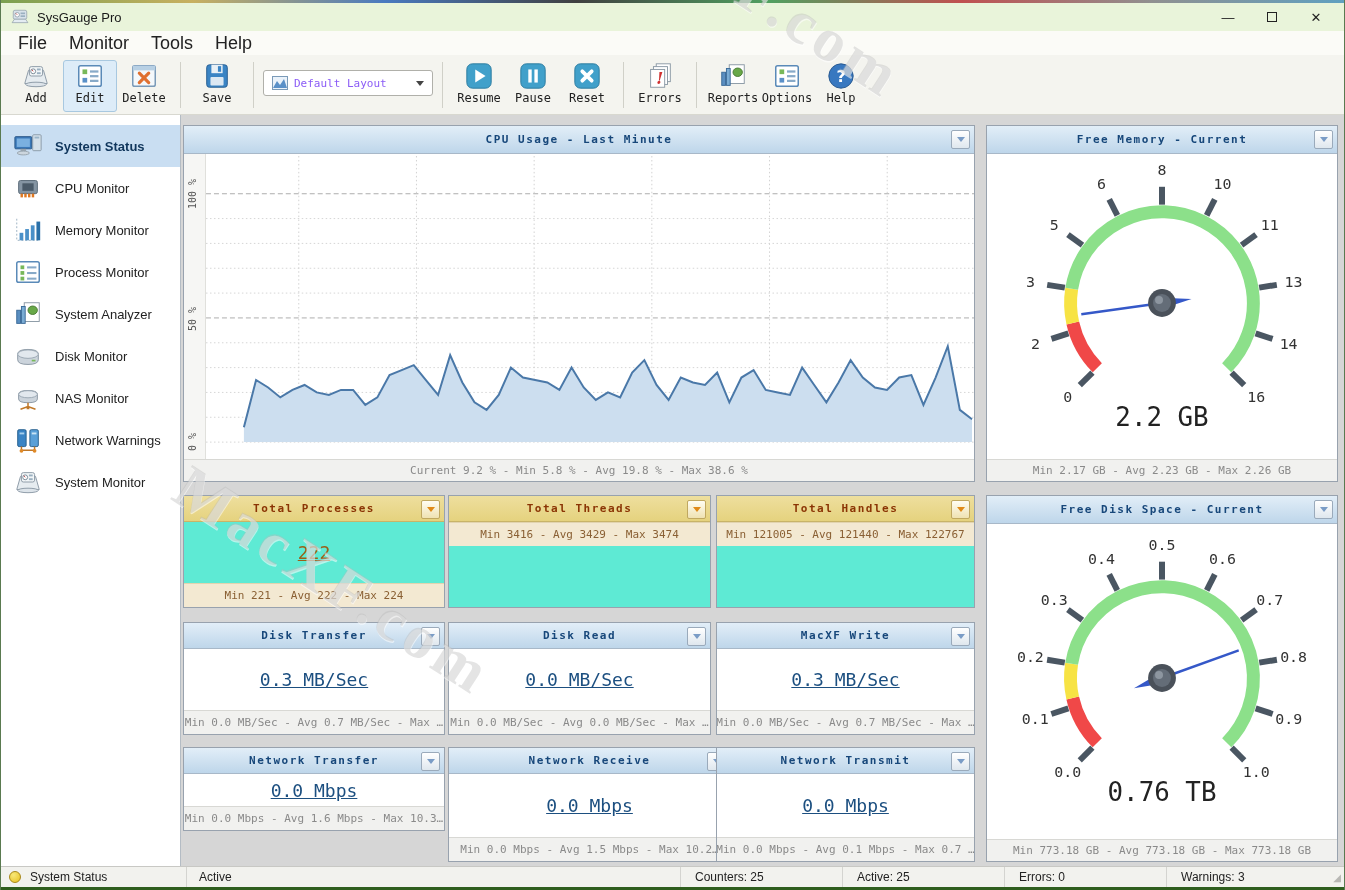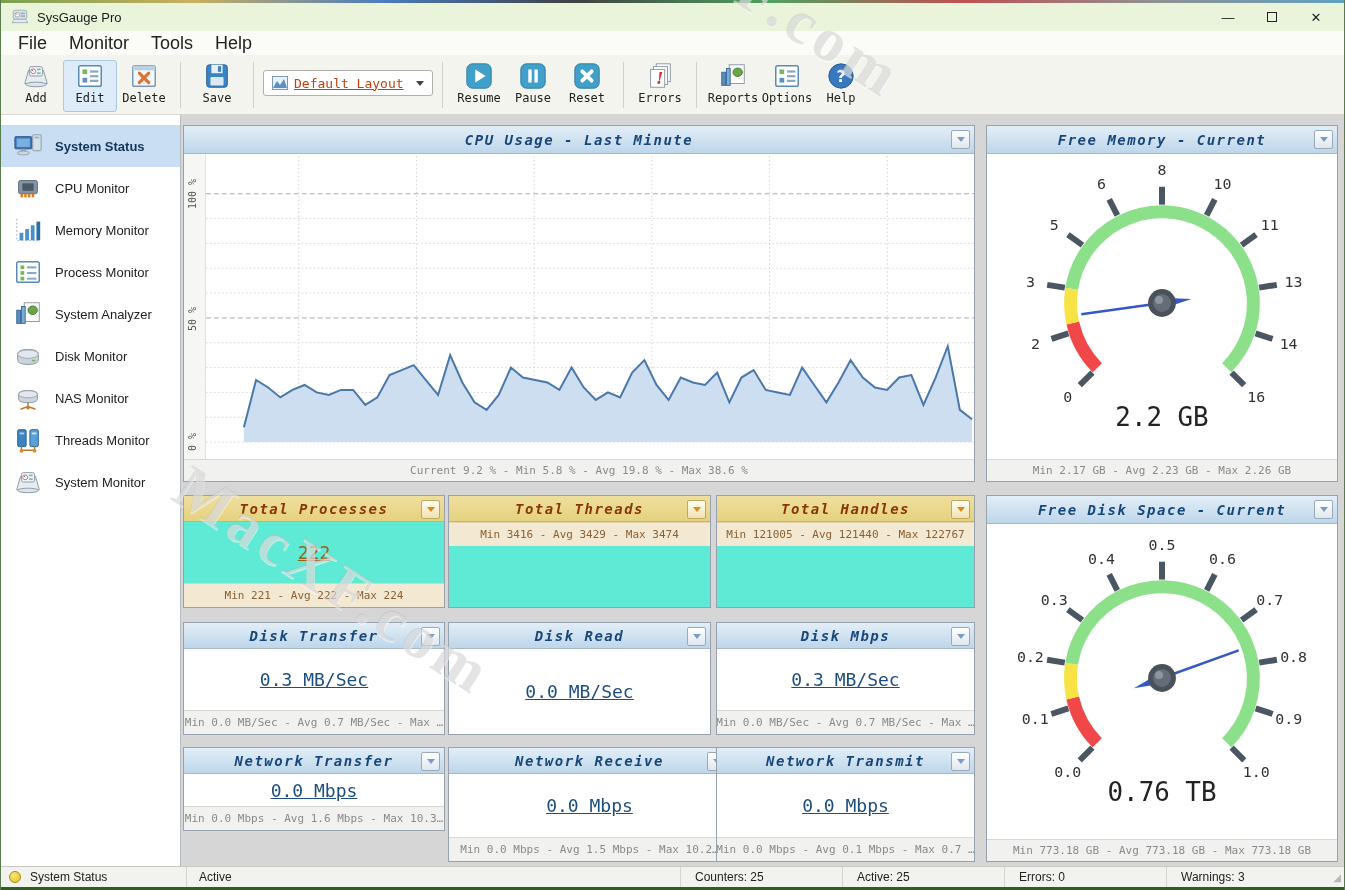--- a/index.html
+++ b/index.html
@@ -23,21 +23,21 @@
 
   
   .toolbar { height:60px; background:#f4f4ef; border-bottom:1px solid #d8d8d0; display:flex; align-items:flex-start; padding:5px 0 0 8px; }
   .tbtn { width:54px; height:52px; display:flex; flex-direction:column; align-items:center; justify-content:flex-start; border:1px solid transparent; border-radius:3px; }
   .tbtn svg { width:30px; height:30px; }
   .tbtn .tlabel { font-family:"DejaVu Sans Mono", monospace; font-size:12px; color:#222; margin-top:0; }
   .tbtn.selected { background:#ddecf8; border-color:#a8c8e0; }
   .tsep { width:1px; height:46px; background:#d0d0c8; margin:2px 9px 0 9px; }
   .combobox { height:26px; margin-top:10px; background:#fff; border:1px solid #b0b0aa; border-radius:3px; display:flex; align-items:center; padding:0 8px; width:170px; }
   .combobox svg { width:16px; height:14px; margin-right:6px; }
-  .combobox .cb-text { font-family:"DejaVu Sans Mono", monospace; font-size:13px; color:#c2410c; flex:1;text-decoration:underline; }
+  .combobox .cb-text { font-family:"DejaVu Sans Mono", monospace; font-size:11px; color:#8b5cf6; flex:1; }
   .combobox .cb-arrow { width:0; height:0; border-left:4px solid transparent; border-right:4px solid transparent; border-top:5px solid #444; margin-left:6px; }
 
   
   .appbody { position:relative; height:751px; display:flex; }
   .sidebar { width:180px; background:#fff; border-right:1px solid #b4bcC4; padding-top:10px; }
   .side-item { height:42px; display:flex; align-items:center; padding-left:12px; }
   .side-item svg { width:30px; height:30px; margin-right:12px; flex:none; }
   .side-item .slabel { font-size:13px; color:#222; }
   .side-item.selected { background:#c9def2; }
   .side-item.selected .slabel { font-weight:bold; color:#10365c; }
@@ -52,21 +52,21 @@
   .p-s3 {left:2px;  top:507px; width:262px; height:113px;}
   .p-s4 {left:267px; top:507px; width:263px; height:113px;}
   .p-s5 {left:535px; top:507px; width:259px; height:113px;}
   .p-s6 {left:2px;  top:632px; width:262px; height:84px;}
   .p-s7 {left:267px; top:632px; width:283px; height:115px;}
   .p-s8 {left:535px; top:632px; width:259px; height:115px;}
   .p-disk {left:805px; top:380px; width:352px; height:367px;}
 
   .phead { position:relative; height:28px; flex:none; display:flex; align-items:center; justify-content:center;
            background:linear-gradient(#e2eef8,#bed6ea); border-bottom:1px solid #a8b8c8; }
-  .phead .ptitle { font-family:"DejaVu Sans Mono", monospace; font-weight:bold; font-size:14px; letter-spacing:1.5px; color:#17477a;font-style:italic; }
+  .phead .ptitle { font-family:"DejaVu Sans Mono", monospace; font-weight:bold; font-size:11px; letter-spacing:1.5px; color:#17477a; }
   .phead.yellow { background:linear-gradient(#eedf9e,#e5d27e); border-bottom:1px solid #c8b468; }
   .phead.yellow .ptitle { color:#8b3505; }
   .phead.small { height:26px; }
   .pdrop { position:absolute; right:4px; top:4px; width:19px; height:19px; background:linear-gradient(#ffffff,#dfe7ee); border:1px solid #9aaabb; border-radius:2px; display:flex; align-items:center; justify-content:center; }
   .pdrop .tri { width:0; height:0; border-left:4px solid transparent; border-right:4px solid transparent; border-top:5px solid #7a9cc6; }
   .phead.yellow .pdrop { border-color:#c0a860; background:linear-gradient(#fffdf2,#efe2b2); }
   .phead.yellow .pdrop .tri { border-top-color:#e08a18; }
 
   .pfoot { flex:none; height:22px; background:#f1f1ef; border-top:1px solid #d8d8d4; display:flex; align-items:center; justify-content:center;
            font-family:"DejaVu Sans Mono", monospace; font-size:11px; color:#8a8a8a; white-space:nowrap; overflow:hidden; }
@@ -323,21 +323,21 @@
       <div class="side-item">
         <svg viewBox="0 0 32 32">
           <rect x="5" y="5" width="9" height="18" rx="1.5" fill="#3a84c4" stroke="#28608e"></rect>
           <rect x="18" y="5" width="9" height="18" rx="1.5" fill="#5aa0d8" stroke="#28608e"></rect>
           <rect x="7" y="8" width="5" height="2" fill="#a8d0ec"></rect>
             <rect x="20" y="8" width="5" height="2" fill="#cae4f4"></rect>
           <path d="M9 23 L9 27 L23 27 L23 23" stroke="#c07828" fill="none" stroke-width="1.6"></path>
           <circle cx="9" cy="27.5" r="2" fill="#e08a28"></circle>
             <circle cx="23" cy="27.5" r="2" fill="#e08a28"></circle>
         </svg>
-        <span class="slabel">Threads Monitor</span>
+        <span class="slabel">Network Warnings</span>
       </div>
       <div class="side-item">
         <svg viewBox="0 0 32 32">
           <path d="M4 24 L8 10 L24 10 L28 24 Z" fill="#e6ecf0" stroke="#8a98a4"></path>
           <rect x="9" y="6" width="14" height="10" rx="2" fill="#f2f6f8" stroke="#8a98a4"></rect>
           <circle cx="13" cy="11" r="2.6" fill="#fff" stroke="#7a8a96"></circle>
             <path d="M13 11 L11.5 9.2" stroke="#c05050"></path>
           <rect x="17" y="8" width="4" height="2" fill="#9ab0c0"></rect>
             <rect x="17" y="12" width="4" height="2" fill="#9ab0c0"></rect>
           <ellipse cx="16" cy="25" rx="11" ry="2.4" fill="#dde4ea" stroke="#8a98a4"></ellipse>
@@ -469,24 +469,25 @@
         <div class="pfoot">Min 0.0 MB/Sec - Avg 0.7 MB/Sec - Max …</div>
       </div>
       <div class="panel stat p-s4">
         <div class="phead small">
             <span class="ptitle">Disk Read</span>
           <span class="pdrop">
               <span class="tri"></span>
             </span>
           </div>
         <div class="pvalue">0.0 MB/Sec</div>
+        <div class="pfoot">Min 0.0 MB/Sec - Avg 0.0 MB/Sec - Max …</div>
       </div>
       <div class="panel stat p-s5">
         <div class="phead small">
-            <span class="ptitle">Disk Mbps</span>
+            <span class="ptitle">MacXF Write</span>
           <span class="pdrop">
               <span class="tri"></span>
             </span>
           </div>
         <div class="pvalue">0.3 MB/Sec</div>
         <div class="pfoot">Min 0.0 MB/Sec - Avg 0.7 MB/Sec - Max …</div>
       </div>
 
       <div class="panel stat p-s6">
         <div class="phead small">

